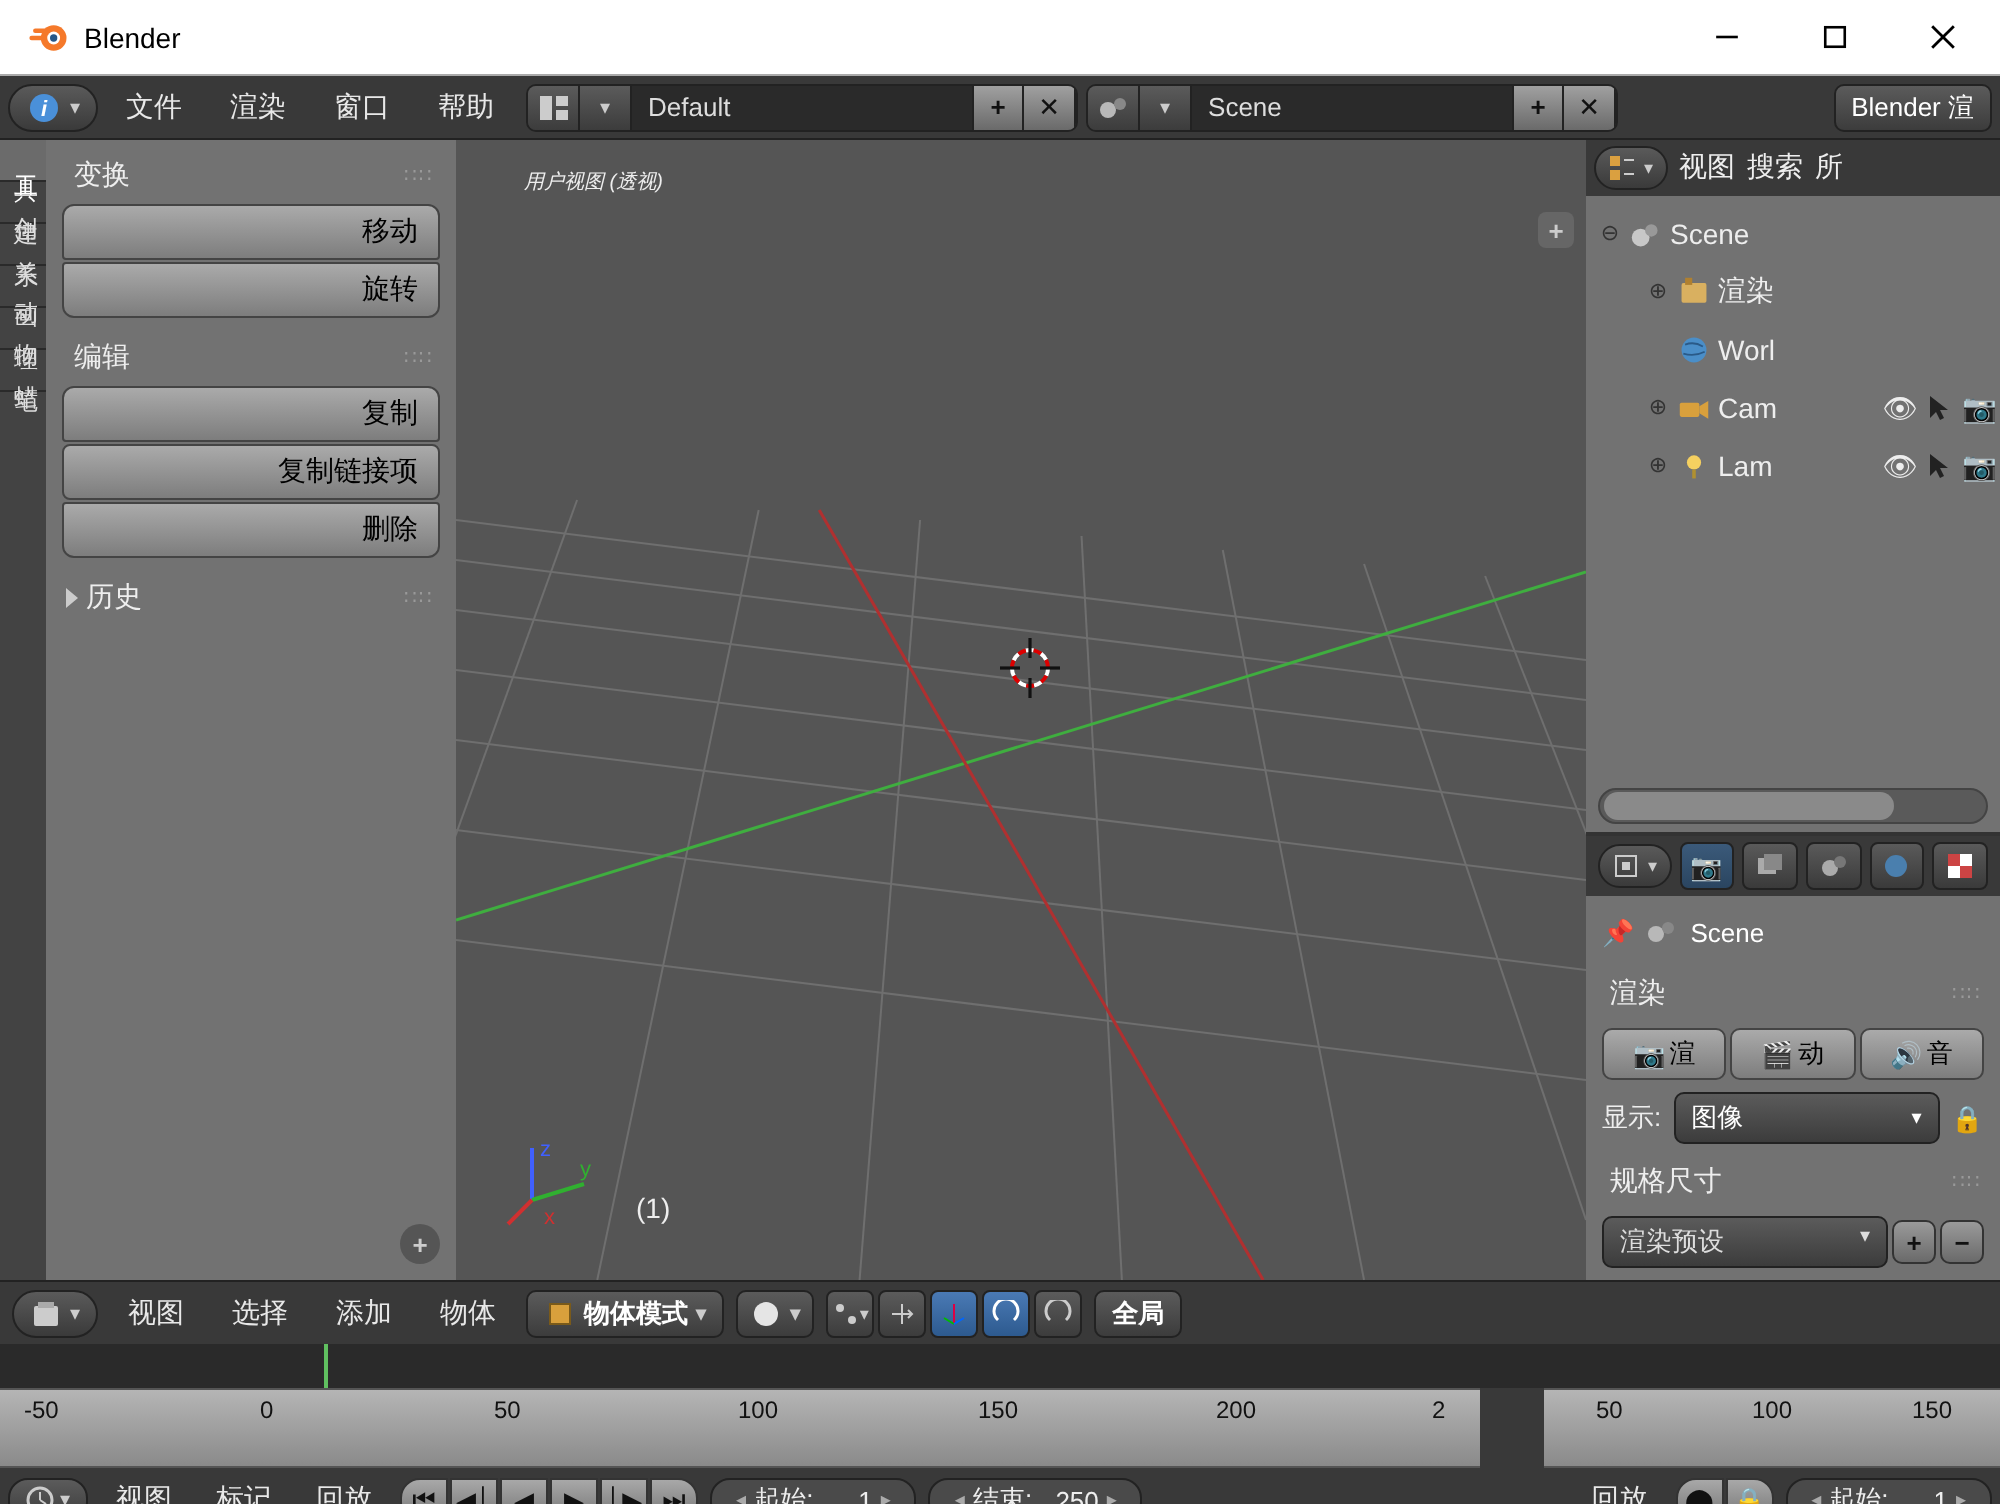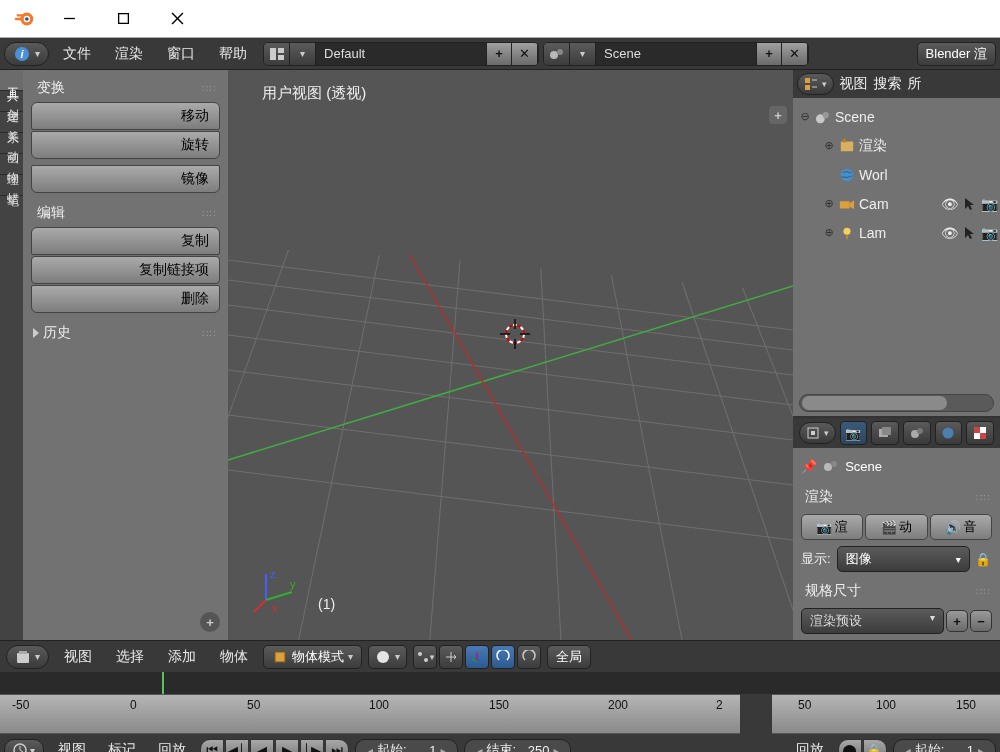--- a/index.html
+++ b/index.html
@@ -36,21 +36,21 @@
 .panel-header { display: flex; align-items: center; padding: 5px 2px; color: #eee; font-size: 14px; gap: 4px; }
 .panel-grip { width: 16px; color: #999; letter-spacing: 1px; font-size: 10px; }
 .btn-group { display: flex; flex-direction: column; gap: 1px; margin-bottom: 6px; }
 .tool-btn { background: linear-gradient(#aaa,#7d7d7d); border: 1px solid #444; color: #000; padding: 4px 10px; text-align: right; border-radius: 4px; font-size: 14px; }
 .tool-btn:first-child { border-radius: 6px 6px 2px 2px; }
 .tool-btn:last-child { border-radius: 2px 2px 6px 6px; }
 .add-circle { position: absolute; bottom: 8px; right: 8px; width: 20px; height: 20px; border-radius: 50%; background: #555; color: #ccc; display: flex; align-items: center; justify-content: center; font-weight: bold; }
 
 
 .viewport { flex: 1; position: relative; background: #555; overflow: hidden; }
-.vp-label { position: absolute; top: 14px; left: 34px; color: #eee; font-size: 15px; }
+.vp-label { position: absolute; top: 14px; left: 34px; color: #eee; font-size: 10px; font-style: italic; }
 .vp-plus { position: absolute; top: 36px; right: 6px; width: 18px; height: 18px; border-radius: 4px; background: #666; display: flex; align-items: center; justify-content: center; color: #ccc; font-weight: bold; }
 .axis-gizmo { position: absolute; bottom: 26px; left: 24px; color: #eee; font-size: 14px; }
 .cursor3d { position: absolute; top: 247px; left: 270px; }
 
 
 .outliner { width: 207px; background: #727272; display: flex; flex-direction: column; }
 .outliner-hdr { height: 28px; background: #393939; display: flex; align-items: center; gap: 6px; padding: 0 4px; }
 .outliner-hdr span { color: #eee; font-size: 14px; }
 .outliner-tree { flex: 1; background: #727272; padding: 4px 2px; overflow: hidden; position: relative; }
 .tree-row { display: flex; align-items: center; height: 29px; gap: 4px; font-size: 14px; color: #eee; }
@@ -72,21 +72,21 @@
 .rb { flex: 1; background: linear-gradient(#aaa,#7d7d7d); border: 1px solid #444; border-radius: 5px; padding: 3px 4px; display: flex; align-items: center; justify-content: center; gap: 2px; color: #000; font-size: 13px; }
 .display-row { display: flex; align-items: center; gap: 6px; margin: 6px 0; }
 .dd { flex: 1; background: linear-gradient(#5b5b5b,#3c3c3c); border: 1px solid #222; border-radius: 5px; padding: 3px 8px; display: flex; align-items: center; justify-content: space-between; color: #fff; }
 .preset-row { display: flex; gap: 2px; align-items: center; }
 .preset-dd { flex: 1; background: linear-gradient(#5b5b5b,#3c3c3c); border: 1px solid #222; border-radius: 5px; padding: 3px 8px; color: #ddd; display: flex; justify-content: space-between; }
 .sq-btn { width: 22px; height: 22px; background: linear-gradient(#9a9a9a,#6a6a6a); border: 1px solid #333; border-radius: 5px; display: flex; align-items: center; justify-content: center; color: #111; font-weight: bold; }
 
 
 .vp-footer { height: 32px; background: #393939; display: flex; align-items: center; gap: 6px; padding: 0 6px; border-top: 1px solid #222; }
 .vfi { padding: 3px 9px; color: #e8e8e8; font-size: 14px; }
-.mode-pill { background: linear-gradient(#5b5b5b,#3c3c3c); border: 1px solid #222; border-radius: 5px; height: 24px; padding: 0 8px; display: flex; align-items: center; gap: 4px; color: #fff; }
+.mode-pill { background: linear-gradient(#5b5b5b,#3c3c3c); border: 1px solid #222; border-radius: 5px; height: 24px; padding: 0 8px; display: flex; align-items: center; gap: 4px; color: #fff; font-weight: bold; }
 .shade-grp { display: flex; gap: 2px; }
 .shade-btn { width: 24px; height: 24px; background: linear-gradient(#5b5b5b,#3c3c3c); border: 1px solid #222; border-radius: 4px; display: flex; align-items: center; justify-content: center; }
 .shade-btn.blue { background: linear-gradient(#4a7ab5,#2d5a8f); }
 
 .timeline-strip { height: 22px; background: #2a2a2a; position: relative; }
 .timeline-strip .green { position: absolute; left: 162px; top: 0; width: 2px; height: 22px; background: #60c060; }
 .timeline-ruler { height: 40px; background: linear-gradient(#b5b5b5,#8a8a8a); position: relative; border-top: 1px solid #555; border-bottom: 1px solid #555; color: #111; font-size: 12px; }
 .tick { position: absolute; top: 3px; }
 
 .timeline-footer { height: 32px; background: #393939; display: flex; align-items: center; gap: 6px; padding: 0 4px; }
@@ -107,20 +107,21 @@
 <body>
 
 <div class="titlebar">
   <svg class="titlebar-logo" viewBox="0 0 24 24">
       <circle cx="14" cy="12" r="7" fill="#f5792a"></circle>
       <circle cx="14" cy="12" r="3.5" fill="#fff"></circle>
       <circle cx="14" cy="12" r="2" fill="#265787"></circle>
       <path d="M4 8 L11 8" stroke="#f5792a" stroke-width="2.5" stroke-linecap="round"></path>
       <path d="M2 12 L9 12" stroke="#f5792a" stroke-width="2.5" stroke-linecap="round"></path>
     </svg>
+  <div class="titlebar-title">Blender</div>
   <div class="win-btns">
     <div class="win-btn">
         <svg viewBox="0 0 12 12">
           <line x1="1" y1="6" x2="11" y2="6" stroke="#000" stroke-width="1.2"></line>
         </svg>
       </div>
     <div class="win-btn">
         <svg viewBox="0 0 12 12">
           <rect x="1.5" y="1.5" width="9" height="9" fill="none" stroke="#000" stroke-width="1.2"></rect>
         </svg>
@@ -197,23 +198,20 @@
   <div class="toolpanel">
     <div class="panel-header">
       <span class="tri-down"></span>
         <span>变换</span>
       <span style="flex:1"></span>
         <span class="panel-grip">∷∷</span>
     </div>
     <div class="btn-group">
       <div class="tool-btn">移动</div>
       <div class="tool-btn">旋转</div>
-    </div>
-    <div class="btn-group">
-      <div class="tool-btn">镜像</div>
     </div>
     <div class="panel-header">
       <span class="tri-down"></span>
         <span>编辑</span>
       <span style="flex:1"></span>
         <span class="panel-grip">∷∷</span>
     </div>
     <div class="btn-group">
       <div class="tool-btn">复制</div>
       <div class="tool-btn">复制链接项</div>

